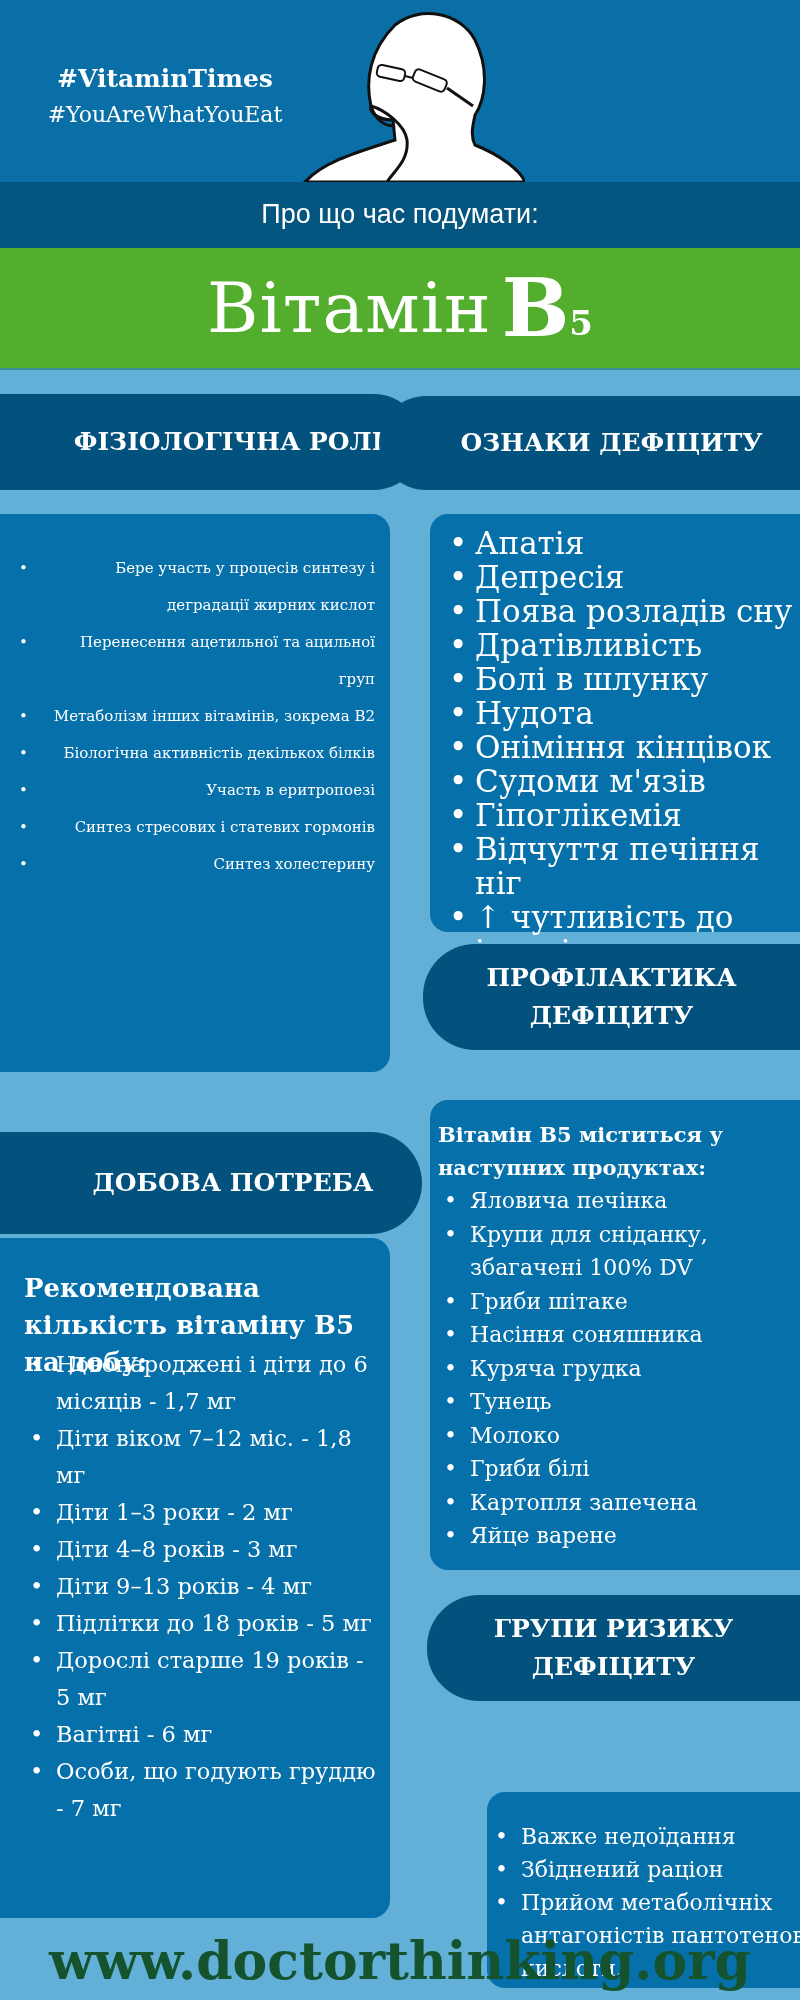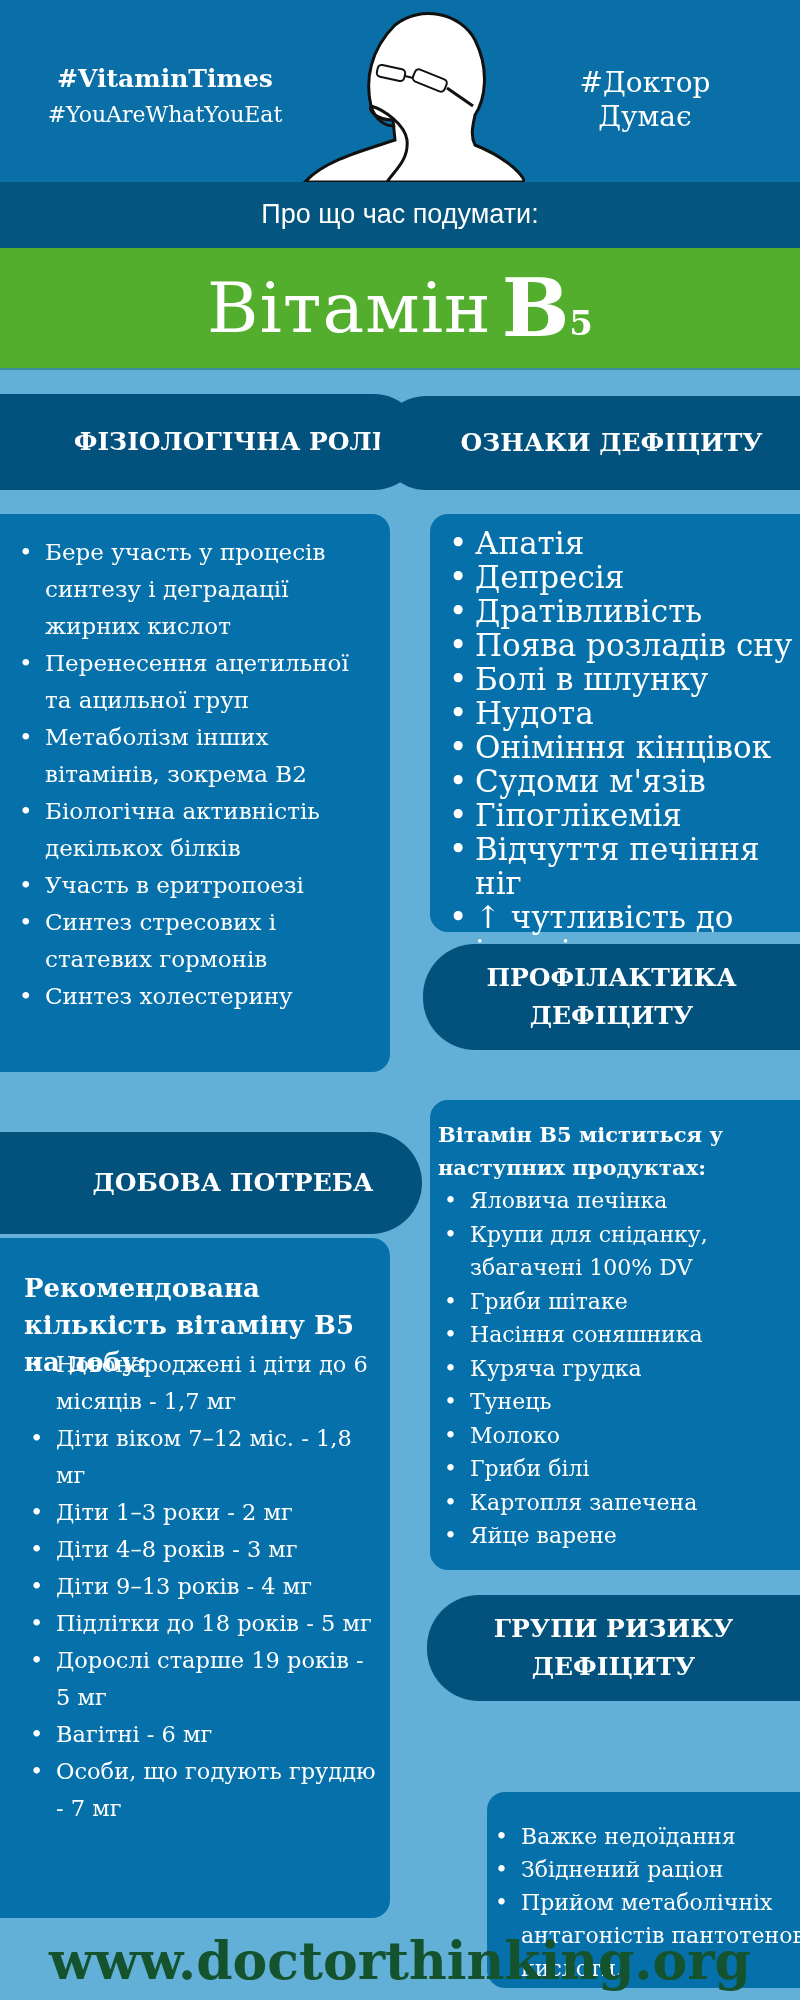--- a/index.html
+++ b/index.html
@@ -20,21 +20,21 @@
   .pill { position:absolute; background:#03527d; display:flex; align-items:center; justify-content:center;
           text-align:center; font-weight:bold; font-size:25px; line-height:38px;padding-left:44px; }
   .pill.l { left:0; border-radius:0 52px 52px 0; }
   .pill.r { right:0; border-radius:52px 0 0 52px; }
   .box { position:absolute; background:#0670aa; }
   .box.l { left:0; border-radius:0 18px 18px 0; }
   .box.r { right:0; border-radius:18px 0 0 18px; }
   ul { margin:0; padding:0; list-style:none; }
   li { position:relative; }
   li::before { content:"•"; position:absolute; left:-26px; }
-  .phys ul { position:absolute; left:45px; top:20px; width:330px; font-size:23px; line-height:37px; }
+  .phys ul { position:absolute; left:45px; top:36px; width:330px; font-size:15px; line-height:37px;text-align:right; }
   .defic ul { position:absolute; left:45px; top:12px; font-size:31px; line-height:34px; }
   .prev .intro { position:absolute; left:8px; top:18px; font-size:21px; font-weight:bold; line-height:33px; width:350px; }
   .prev ul { position:absolute; left:40px; top:84px; font-size:22px; line-height:33.5px; }
   .daily .intro { position:absolute; left:24px; top:32px; font-size:26px; font-weight:bold; line-height:37px; width:350px; }
   .daily ul { position:absolute; left:56px; top:108px; width:320px; font-size:22.5px; line-height:37px; }
   .risk ul { position:absolute; left:34px; top:28px; font-size:22px; line-height:33px; width:340px; }
   .footer { position:absolute; left:0; top:1930px; width:800px; text-align:center; font-size:52px; font-weight:bold; color:#14532d; }
 </style>
 </head>
 <body>
@@ -44,21 +44,20 @@
   <div class="tag2">#YouAreWhatYouEat</div>
   <svg class="head-svg" width="230" height="172" viewBox="0 0 230 172">
     <path d="M10 172 C30 150 70 140 100 130 L98 110 C80 110 74 100 76 96 C70 70 75 40 100 15 C125 -5 165 2 180 30 C195 60 190 90 180 105 C178 115 175 125 180 135 C205 145 225 160 230 172 Z" fill="#fff" stroke="#111" stroke-width="3"></path>
     <path d="M76 96 C90 100 110 115 112 130 C114 150 100 160 92 172" fill="none" stroke="#111" stroke-width="3"></path>
     <path d="M76 96 C80 110 92 118 100 115" fill="none" stroke="#111" stroke-width="3"></path>
     <rect x="82" y="57" width="28" height="12" rx="4" fill="none" stroke="#111" stroke-width="2" transform="rotate(12 96 63)"></rect>
     <rect x="118" y="64" width="34" height="13" rx="4" fill="none" stroke="#111" stroke-width="2" transform="rotate(22 135 70)"></rect>
     <line x1="110" y1="66" x2="118" y2="68" stroke="#111" stroke-width="2"></line>
     <line x1="152" y1="78" x2="178" y2="96" stroke="#111" stroke-width="3"></line>
   </svg>
-  <div class="tag3">#Доктор Думає</div>
 </div>
 
 <div class="sub">Про що час подумати:</div>
 
 <div class="title">
   <span class="vt">Вітамін</span><span class="b">B</span><span class="sub5">5</span>
 </div>
 
 <div class="pill l" style="top:394px;width:378px;height:96px;">ФІЗІОЛОГІЧНА РОЛЬ</div>
 <div class="box l phys" style="top:514px;width:390px;height:558px;">
@@ -71,22 +70,22 @@
     <li>Синтез стресових і статевих гормонів</li>
     <li>Синтез холестерину</li>
   </ul>
 </div>
 
 <div class="pill r" style="top:396px;width:377px;height:94px;">ОЗНАКИ ДЕФІЦИТУ</div>
 <div class="box r defic" style="top:514px;width:370px;height:418px;">
   <ul>
     <li>Апатія</li>
     <li>Депресія</li>
+    <li>Поява розладів сну</li>
     <li>Дратівливість</li>
-    <li>Поява розладів сну</li>
     <li>Болі в шлунку</li>
     <li>Нудота</li>
     <li>Оніміння кінцівок</li>
     <li>Судоми м'язів</li>
     <li>Гіпоглікемія</li>
     <li>Відчуття печіння ніг</li>
     <li>↑ чутливість до інсуліну</li>
   </ul>
 </div>
 

